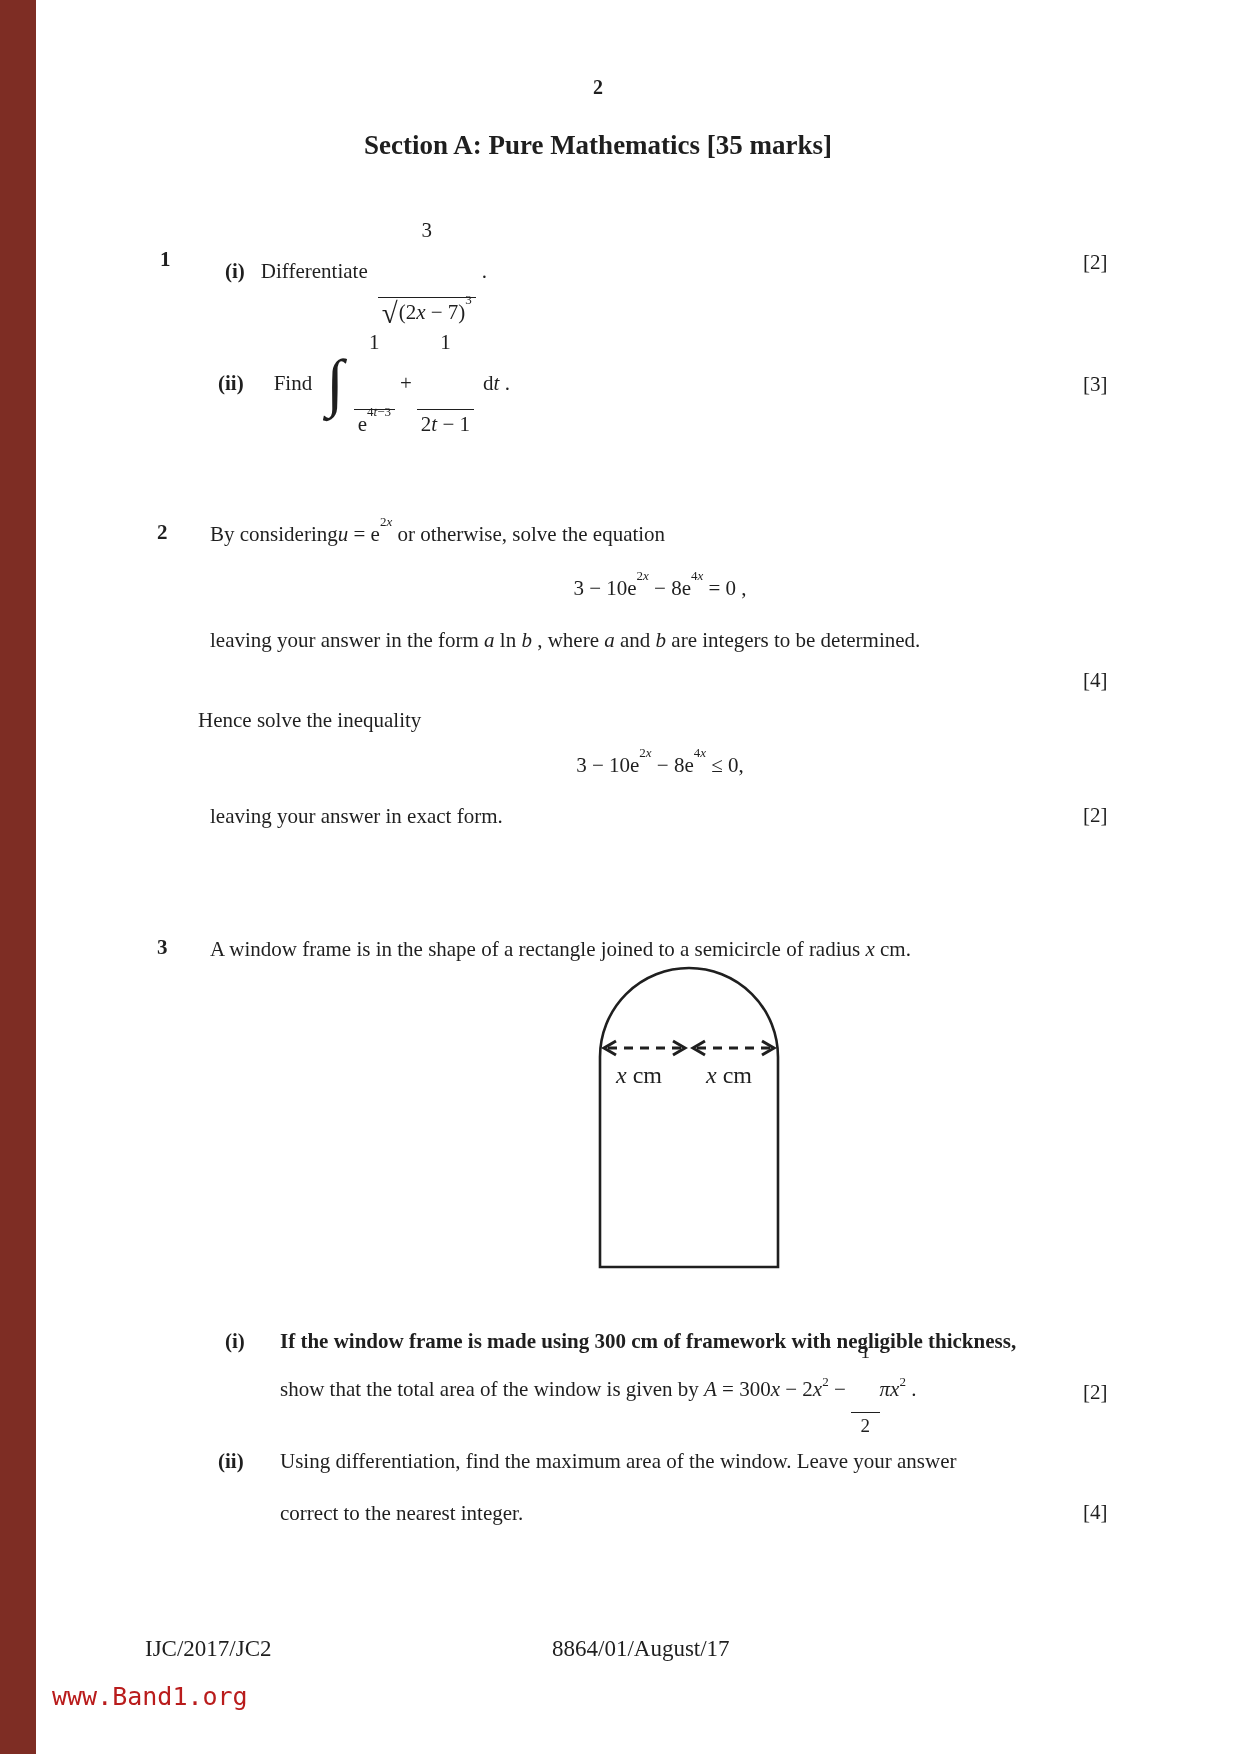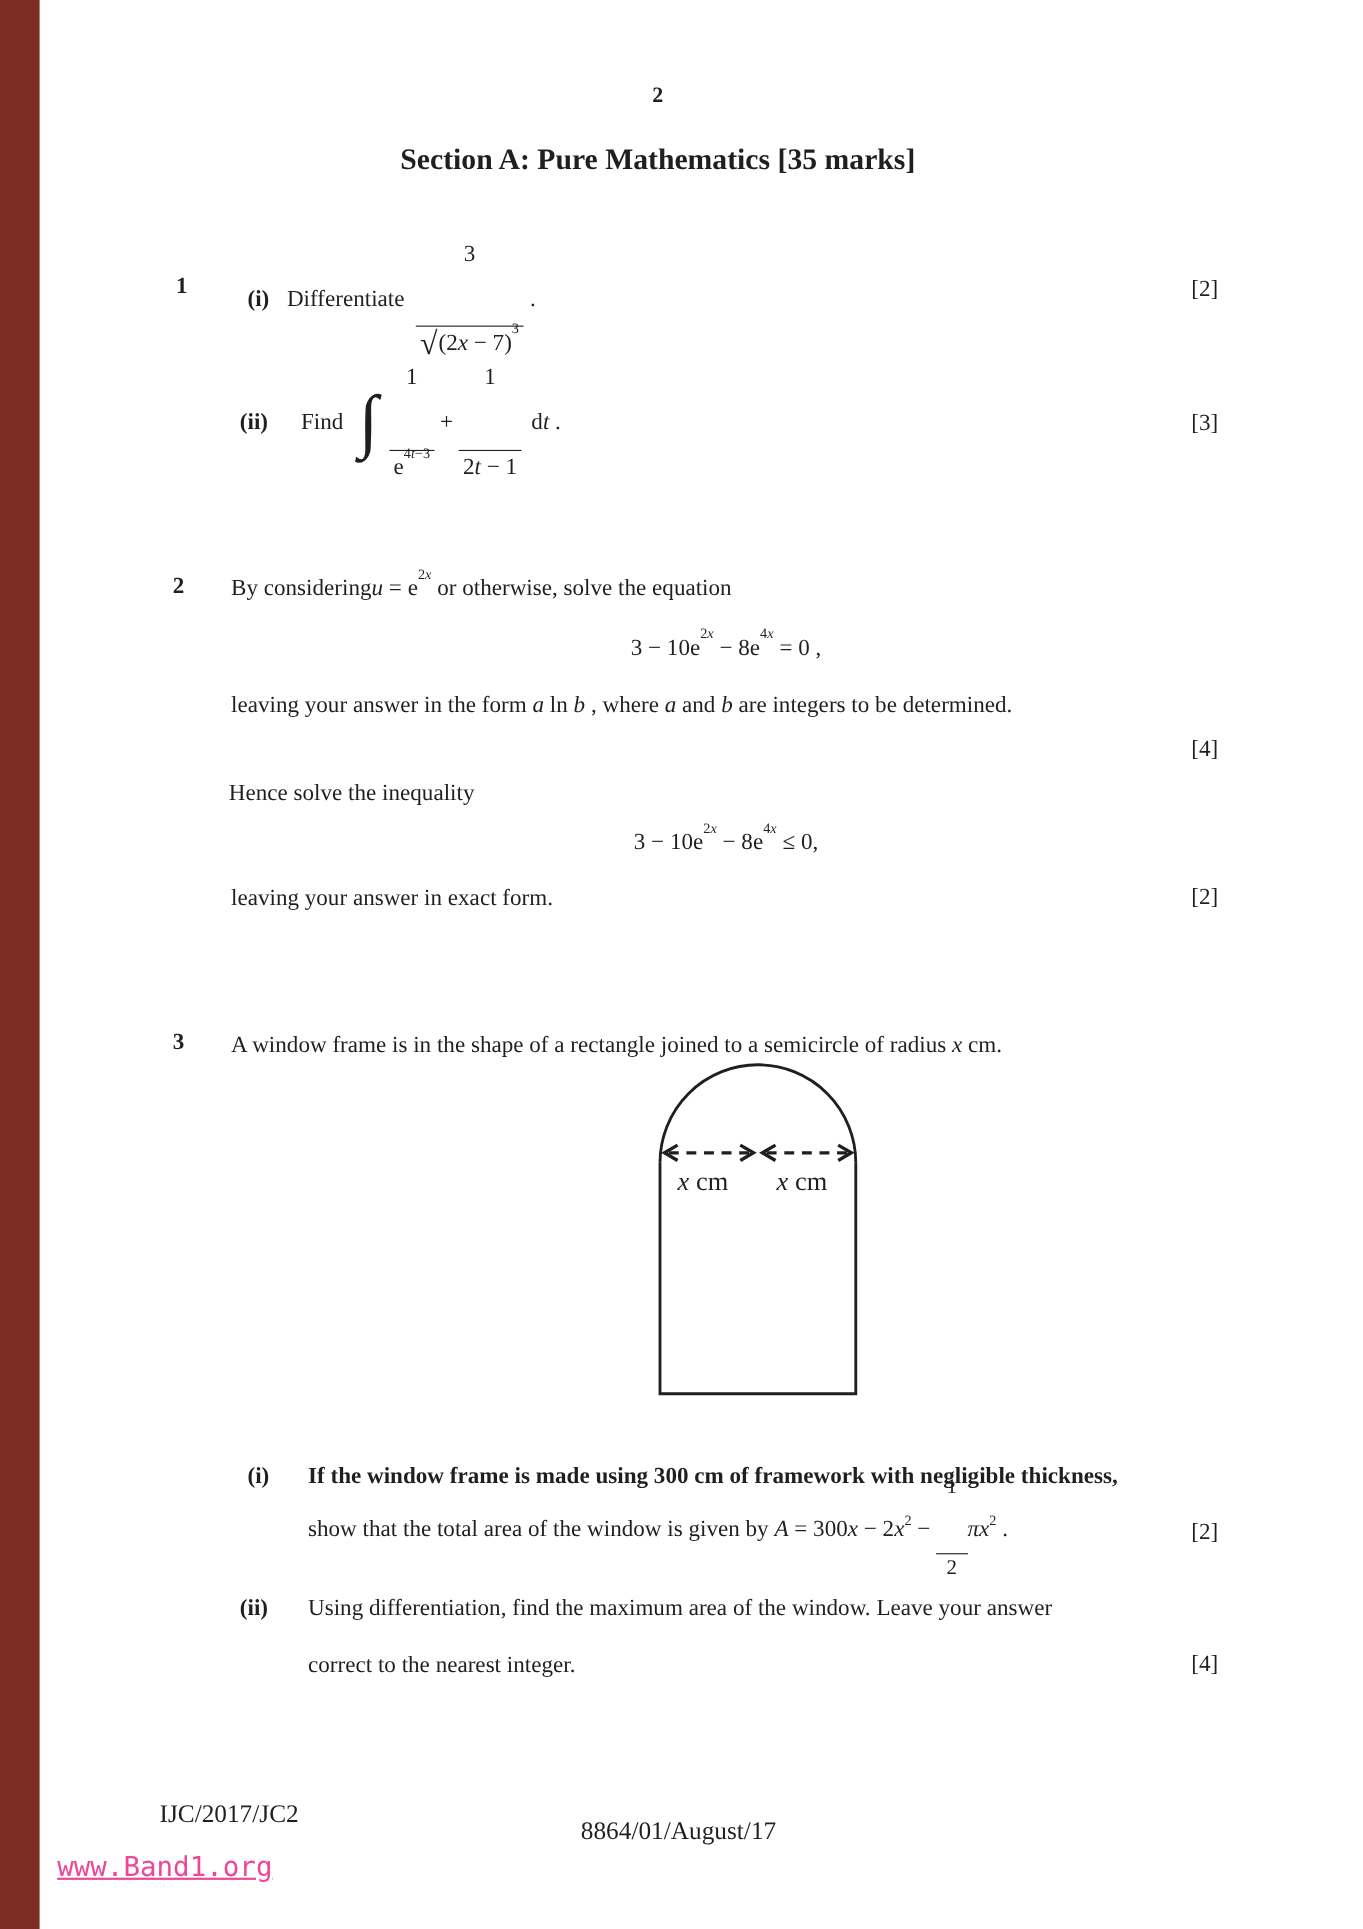--- a/index.html
+++ b/index.html
@@ -18,21 +18,21 @@
   .flexrow > span, .flexrow > sup { white-space:pre; }
   .frac { display:inline-block; text-align:center; vertical-align:middle; font-size:21px; }
   .fnum { display:block; line-height:1.15; padding:0 4px 2px; }
   .fden { display:block; line-height:1.15; border-top:1.6px solid #1f1f1f; padding:2px 4px 0; }
   .fs   { font-size:19px; }
   .radical { font-size:29px; line-height:21px; vertical-align:-4px; margin-right:1px; }
   .integral { font-size:64px; line-height:1.05; font-weight:normal; }
   .marks { position:absolute; font-size:21px; }
   .strip { position:absolute; left:0; top:0; width:36px; height:1754px; background:#7e2d24; }
   .footer { font-size:23px; }
-  .wm { font-family:"DejaVu Sans Mono", monospace; font-size:25px; color:#ec4899;text-decoration:underline; }
+  .wm { font-family:"DejaVu Sans Mono", monospace; font-size:25px; color:#b91c1c; }
   .figlabel { font-size:24px; }
   svg { display:block; }
 </style>
 </head>
 <body>
 
 <div class="page">
 
   <div class="strip"></div>
 
@@ -83,21 +83,21 @@
 
   <div class="centerline" style="top:574px;">
     <span>3 − 10e</span><sup class="sup"><span>2</span><span class="it">x</span></sup><span> − 8e</span><sup class="sup"><span>4</span><span class="it">x</span></sup><span> = 0 ,</span>
   </div>
 
   <div class="abs txt" style="left:210px; top:627px;">
     <span>leaving your answer in the form </span><span class="it">a</span><span> ln </span><span class="it">b</span><span> , where </span><span class="it">a</span><span> and </span><span class="it">b</span><span> are integers to be determined.</span>
   </div>
   <span class="marks" style="left:1083px; top:668px;">[4]</span>
 
-  <div class="abs txt" style="left:208px; top:707px;">
+  <div class="abs txt" style="left:198px; top:707px;">
     <span>Hence solve the inequality</span>
   </div>
 
   <div class="centerline" style="top:751px;">
     <span>3 − 10e</span><sup class="sup"><span>2</span><span class="it">x</span></sup><span> − 8e</span><sup class="sup"><span>4</span><span class="it">x</span></sup><span> ≤ 0,</span>
   </div>
 
   <div class="abs txt" style="left:210px; top:803px;">
     <span>leaving your answer in exact form.</span>
   </div>
@@ -150,16 +150,16 @@
   <span class="abs b txt" style="left:218px; top:1448px;">(ii)</span>
   <div class="abs txt" style="left:280px; top:1448px;">
     <span>Using differentiation, find the maximum area of the window. Leave your answer</span>
   </div>
   <div class="abs txt" style="left:280px; top:1500px;">
     <span>correct to the nearest integer.</span>
   </div>
   <span class="marks" style="left:1083px; top:1500px;">[4]</span>
 
   <span class="abs footer" style="left:145px; top:1636px;">IJC/2017/JC2</span>
-  <span class="abs footer" style="left:528px; top:1636px;margin-top:16px;">8864/01/August/17</span>
+  <span class="abs footer" style="left:552px; top:1636px;">8864/01/August/17</span>
   <span class="abs wm" style="left:52px; top:1682px;">www.Band1.org</span>
 
 </div>
 
 </body></html>

